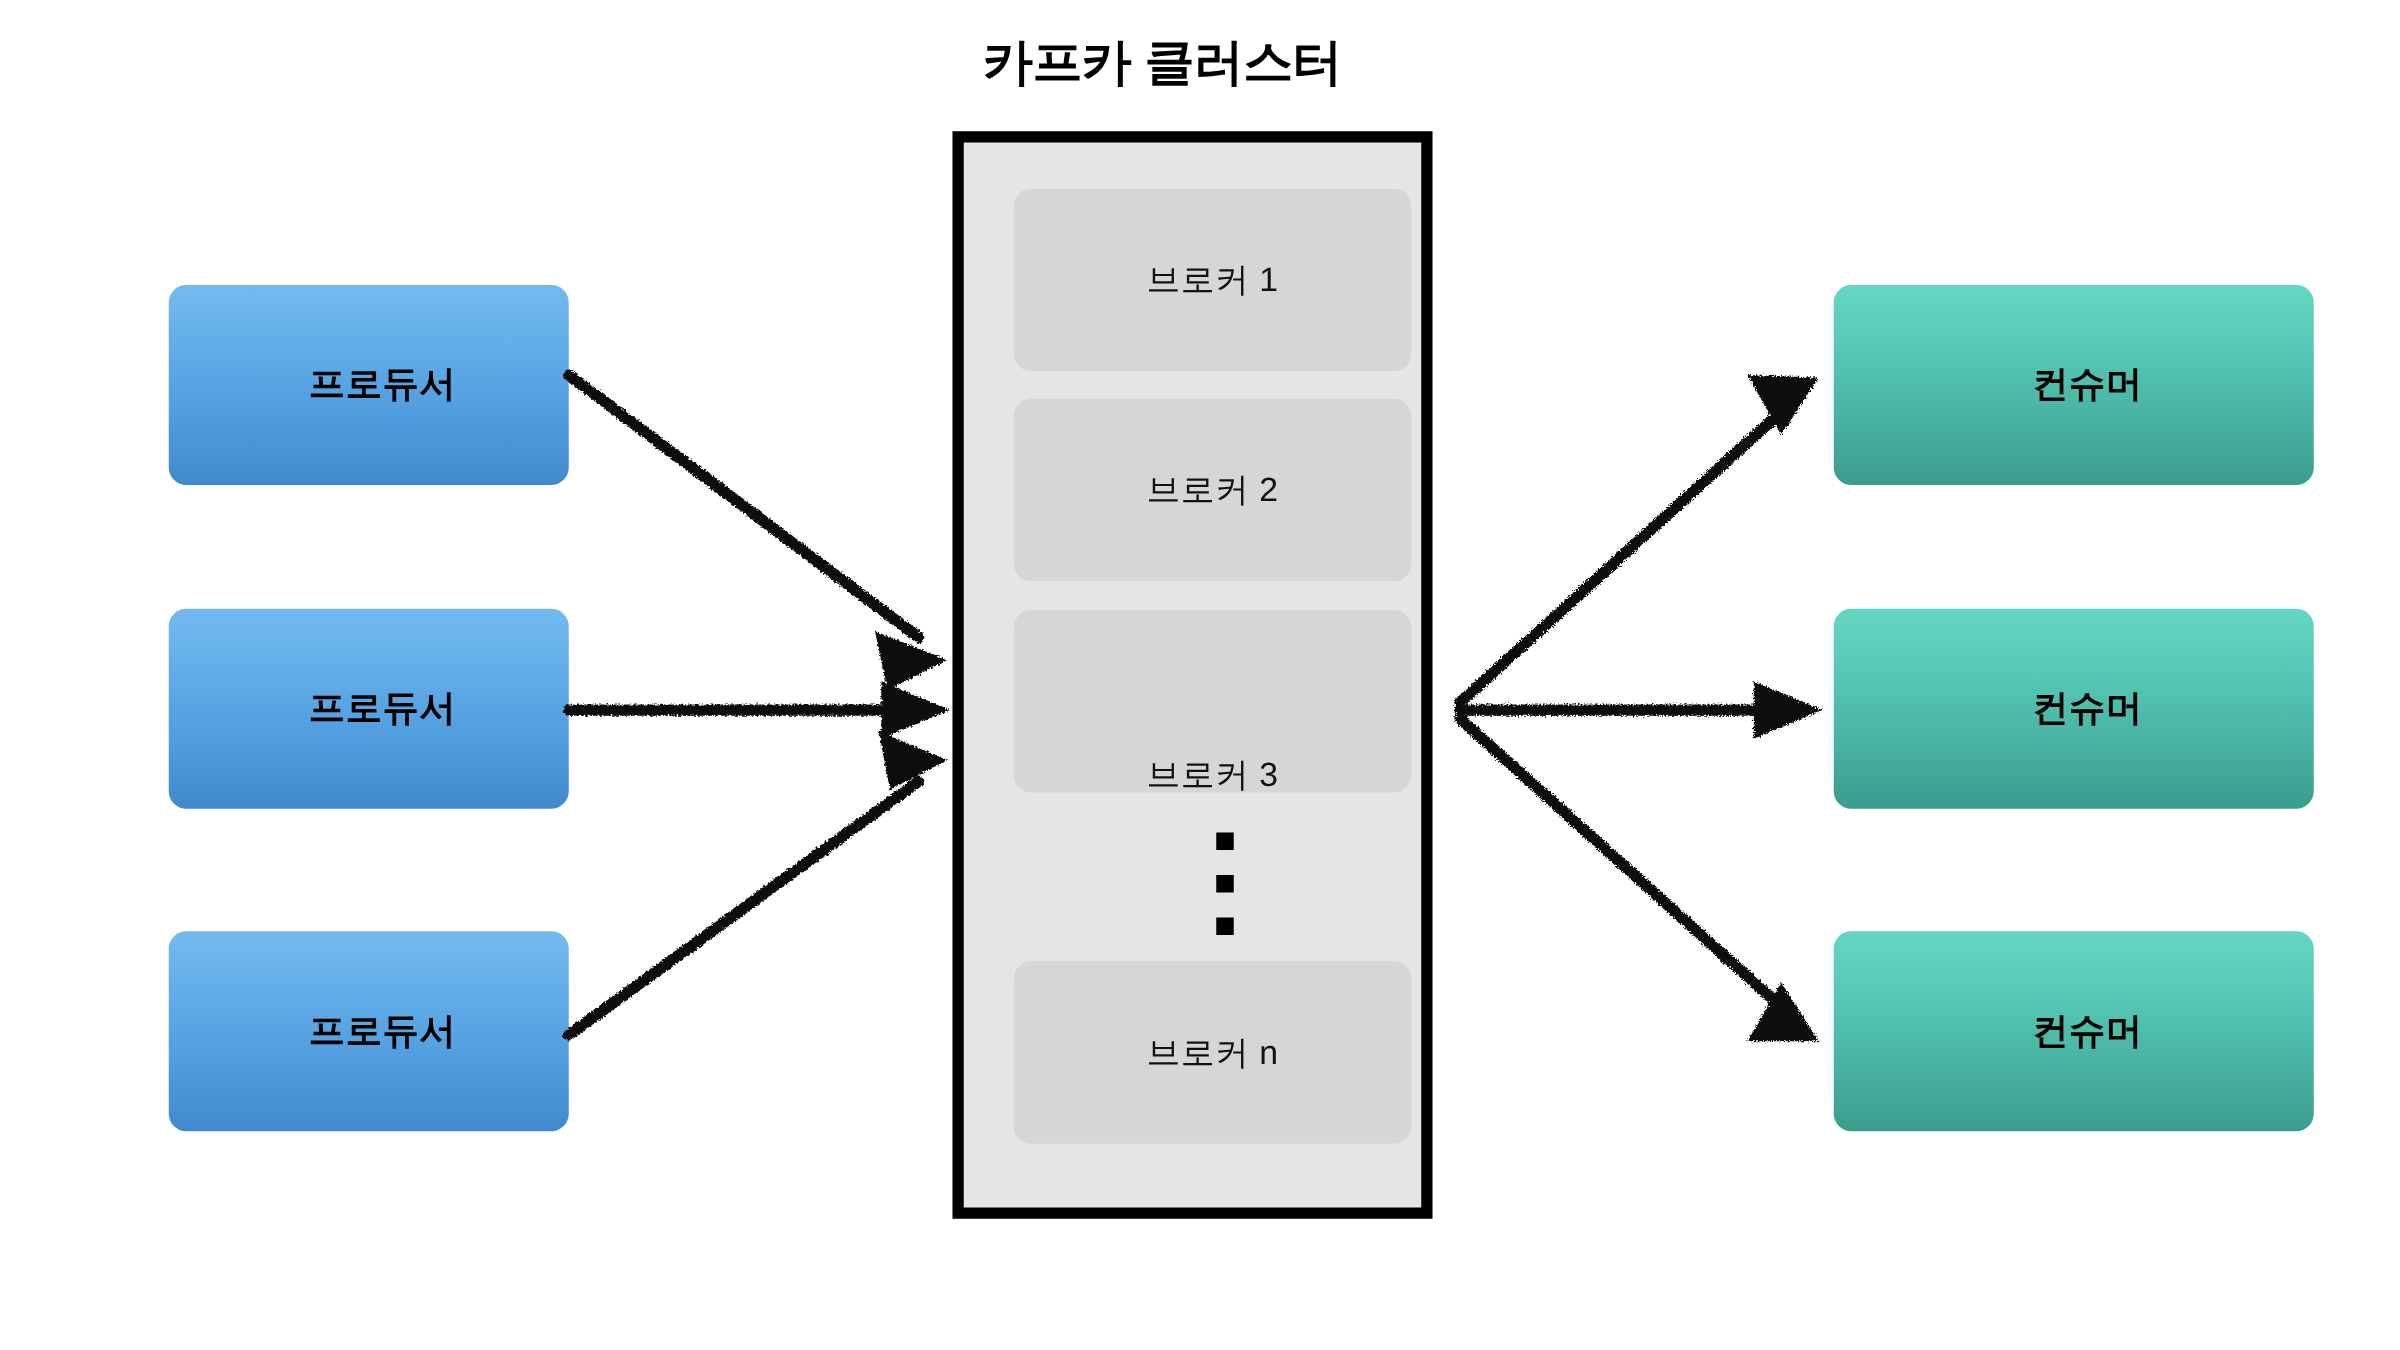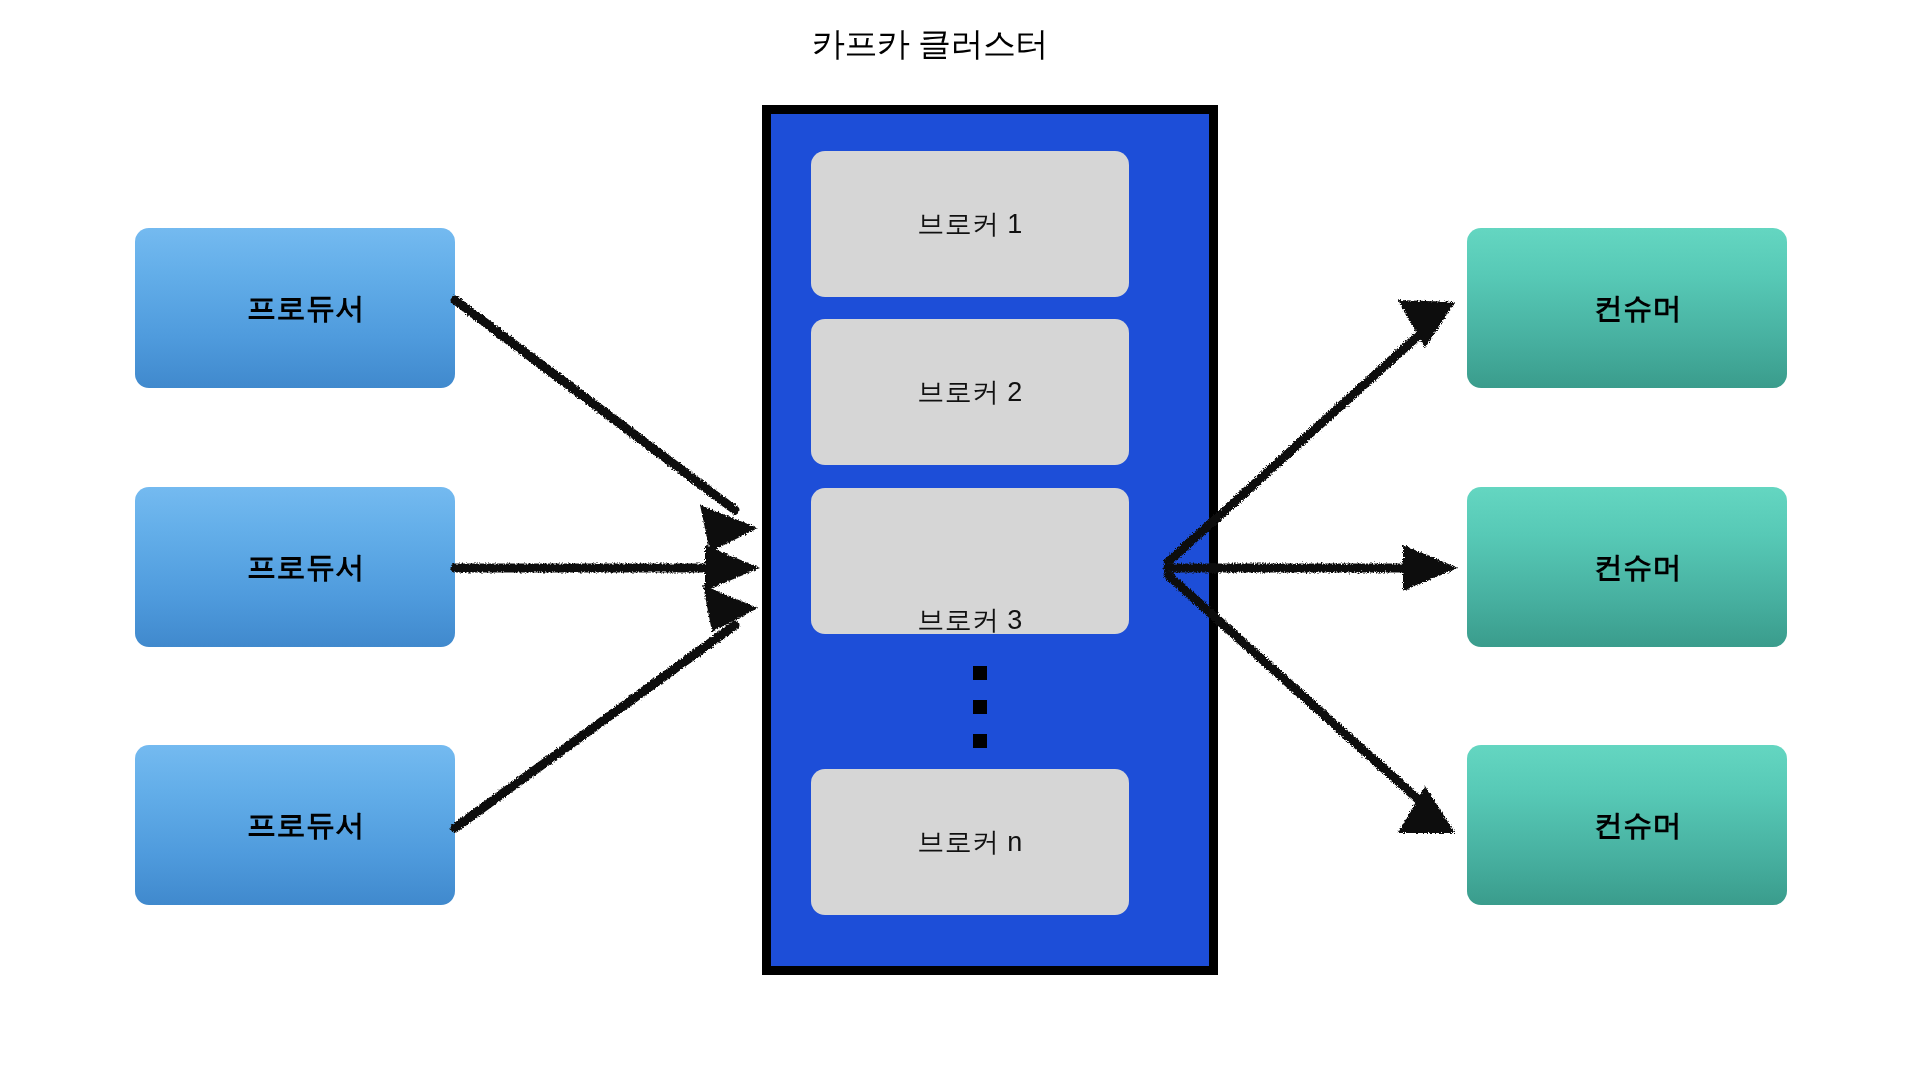--- a/index.html
+++ b/index.html
@@ -22,22 +22,22 @@
     height: 1080px;
   }
 
   
   .diagram-title {
     position: absolute;
     left: 700px;
     top: 22px;
     width: 460px;
     text-align: center;
-    font-size: 33px;
-    font-weight: normal;
+    font-size: 40px;
+    font-weight: bold;
     color: #000000;
     letter-spacing: -0.5px;
     white-space: nowrap;
   }
 
   
   .node {
     position: absolute;
     border-radius: 14px;
     display: flex;
@@ -58,38 +58,38 @@
     width: 320px;
     height: 160px;
     left: 135px;
     background: linear-gradient(180deg, #74baf0 0%, #63aee9 28%, #4f9bdd 68%, #4089cd 100%);
   }
   .producer-1 { top: 228px; }
   .producer-2 { top: 487px; }
   .producer-3 { top: 745px; }
 
   .consumer {
-    width: 320px;
+    width: 384px;
     height: 160px;
     left: 1467px;
     background: linear-gradient(180deg, #64d6c1 0%, #57c9b6 30%, #47b0a0 70%, #3a9c8c 100%);
   }
   .consumer-1 { top: 228px; }
   .consumer-2 { top: 487px; }
   .consumer-3 { top: 745px; }
 
   
   .cluster-box {
     position: absolute;
     left: 762px;
     top: 105px;
-    width: 456px;
+    width: 384px;
     height: 870px;
     border: 9px solid #000000;
-    background: #1d4ed8;
+    background: #e5e5e5;
     box-sizing: border-box;
   }
 
   .broker {
     position: absolute;
     left: 40px;
     width: 318px;
     height: 146px;
     border-radius: 14px;
     background: #d6d6d6;

